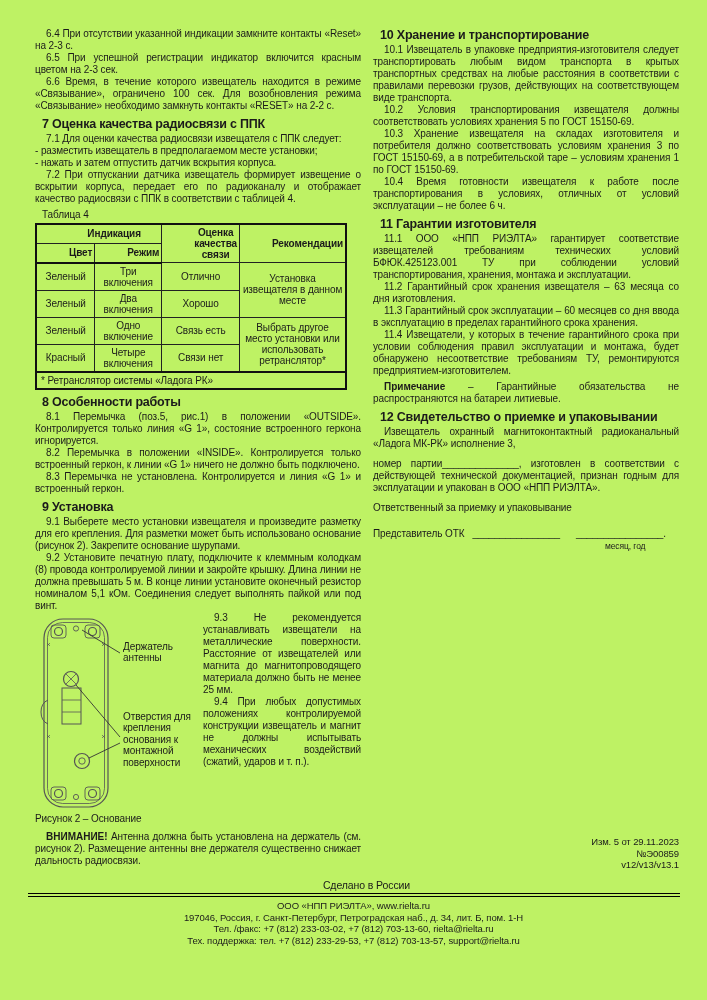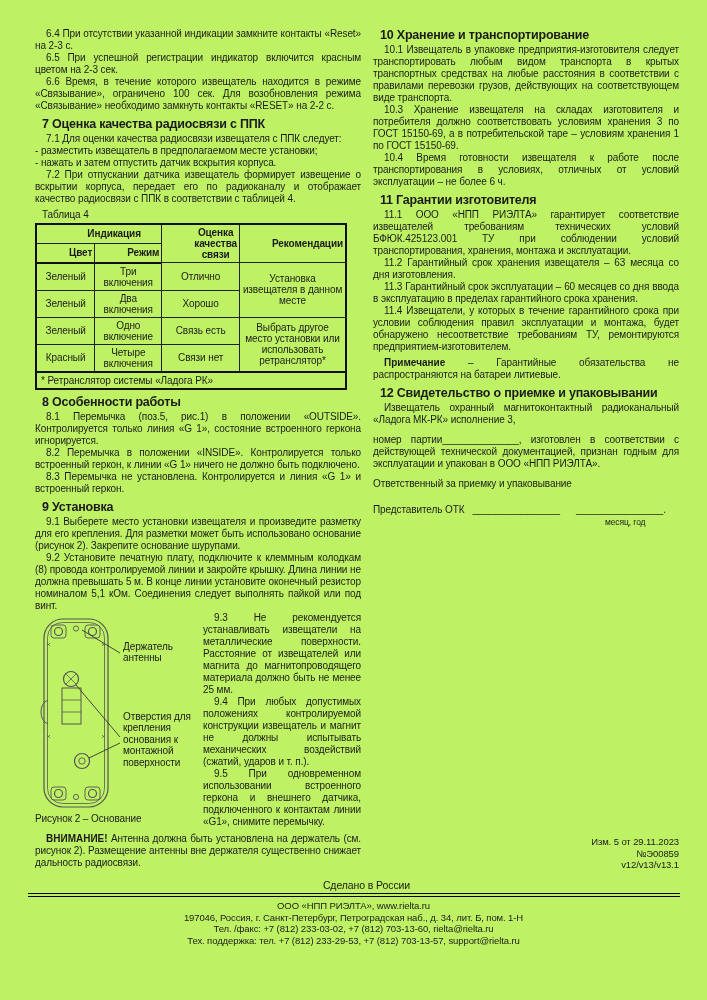--- a/index.html
+++ b/index.html
@@ -210,28 +210,28 @@
             <line x1="85" y1="128" x2="54" y2="143"></line>
           </g>
         </svg>
         <div class="fig-label holder">Держатель антенны</div>
         <div class="fig-label holes">Отверстия для крепления основания к монтажной поверхности</div>
         <div class="fig-caption">Рисунок 2 – Основание</div>
       </div>
 
       <p>9.3 Не рекомендуется устанавливать извещатели на металлические поверхности. Расстояние от извещателей или магнита до магнитопроводящего материала должно быть не менее 25 мм.</p>
       <p>9.4 При любых допустимых положениях контролируемой конструкции извещатель и магнит не должны испытывать механических воздействий (сжатий, ударов и т. п.).</p>
-      <p>9.5 При одновременном использовании встроенного геркона и внешнего датчика, подключенного к контактам линии «G1», снимите перемычку.</p>
 
       <p class="attention"><b class="inline-label">ВНИМАНИЕ!</b><span> Антенна должна быть установлена на держатель (см. рисунок 2). Размещение антенны вне держателя существенно снижает дальность радиосвязи.</span></p>
     </div>
 
     <div class="col col-right">
       <h2 style="margin-top:0">10 Хранение и транспортирование</h2>
       <p>10.1 Извещатель в упаковке предприятия-изготовителя следует транспортировать любым видом транспорта в крытых транспортных средствах на любые расстояния в соответствии с правилами перевозки грузов, действующих на соответствующем виде транспорта.</p>
+      <p>10.2 Условия транспортирования извещателя должны соответствовать условиях хранения 5 по ГОСТ 15150-69.</p>
       <p>10.3 Хранение извещателя на складах изготовителя и потребителя должно соответствовать условиям хранения 3 по ГОСТ 15150-69, а в потребительской таре – условиям хранения 1 по ГОСТ 15150-69.</p>
       <p>10.4 Время готовности извещателя к работе после транспортирования в условиях, отличных от условий  эксплуатации – не более 6 ч.</p>
 
       <h2>11 Гарантии изготовителя</h2>
       <p>11.1 ООО «НПП РИЭЛТА» гарантирует соответствие извещателей требованиям технических условий БФЮК.425123.001 ТУ при соблюдении условий транспортирования, хранения, монтажа и эксплуатации.</p>
       <p>11.2 Гарантийный срок хранения  извещателя – 63 месяца со дня изготовления.</p>
       <p>11.3 Гарантийный срок эксплуатации – 60 месяцев со дня ввода в эксплуатацию в пределах гарантийного срока хранения.</p>
       <p>11.4 Извещатели, у которых в течение гарантийного срока при условии соблюдения правил эксплуатации и монтажа, будет обнаружено несоответствие требованиям ТУ, ремонтируются предприятием-изготовителем.</p>
       <div class="gap4"></div>
       <p><b class="inline-label">Примечание</b><span> – Гарантийные обязательства не распространяются на батареи литиевые.</span></p>

